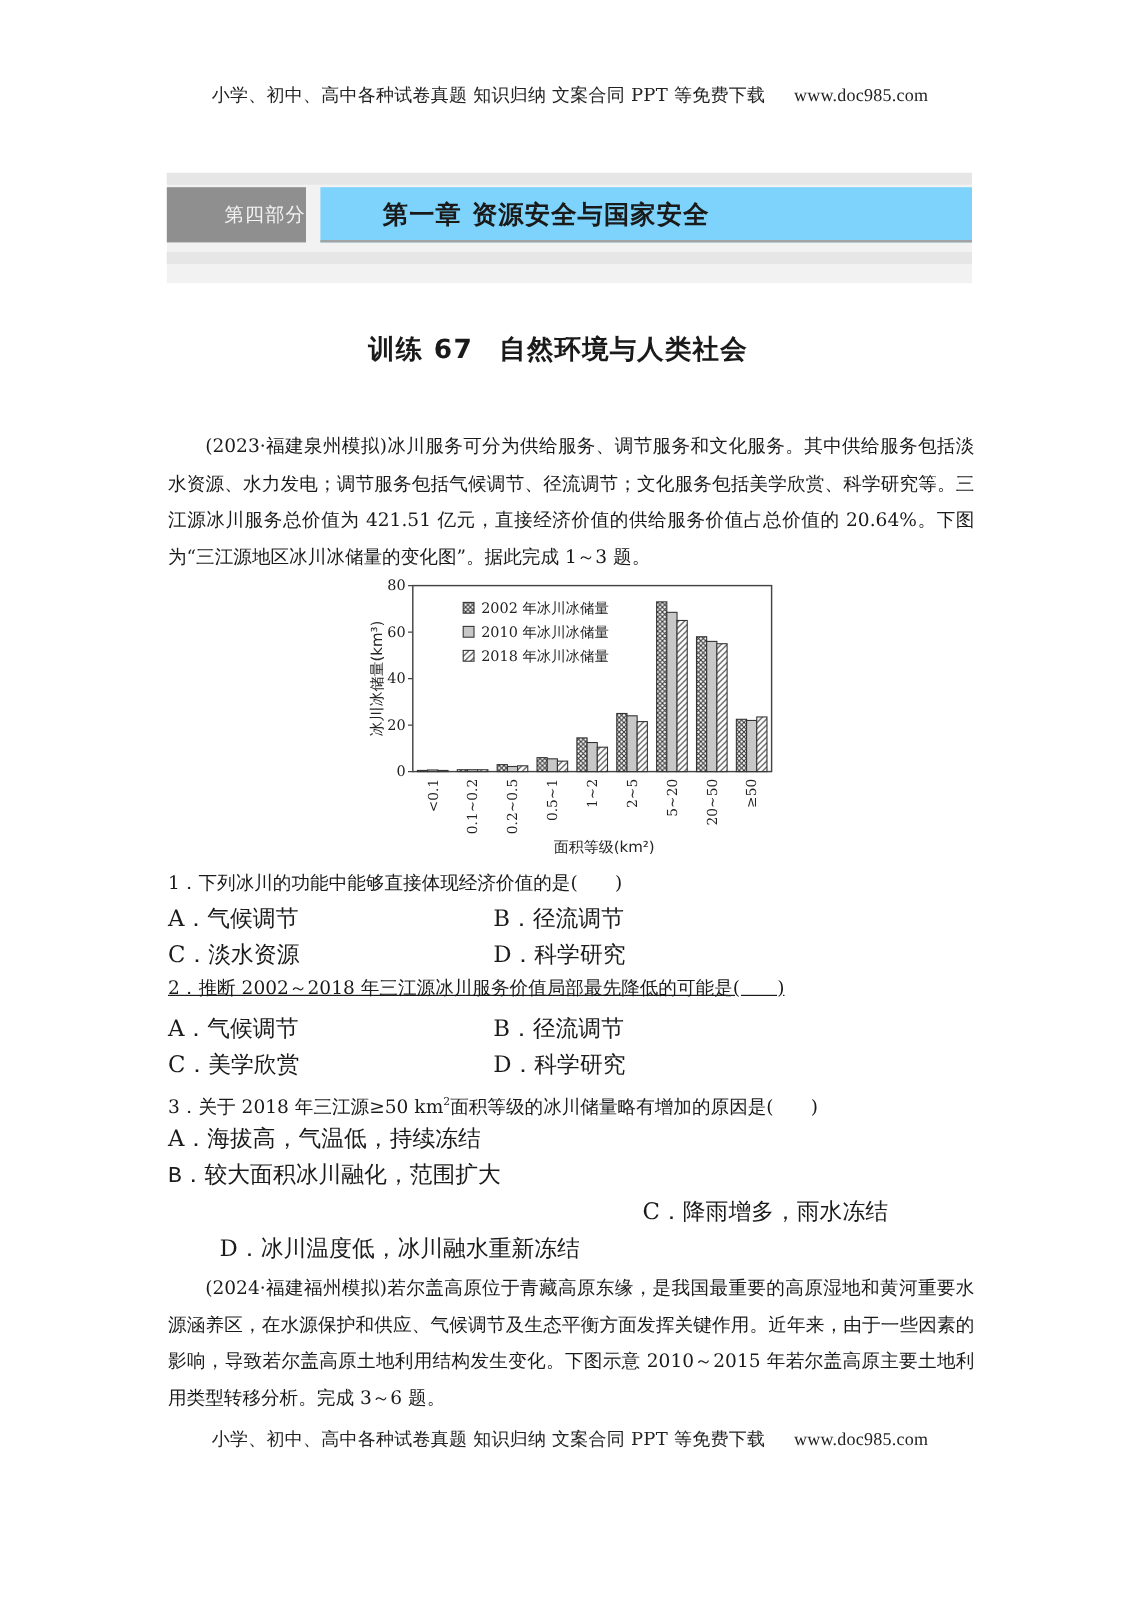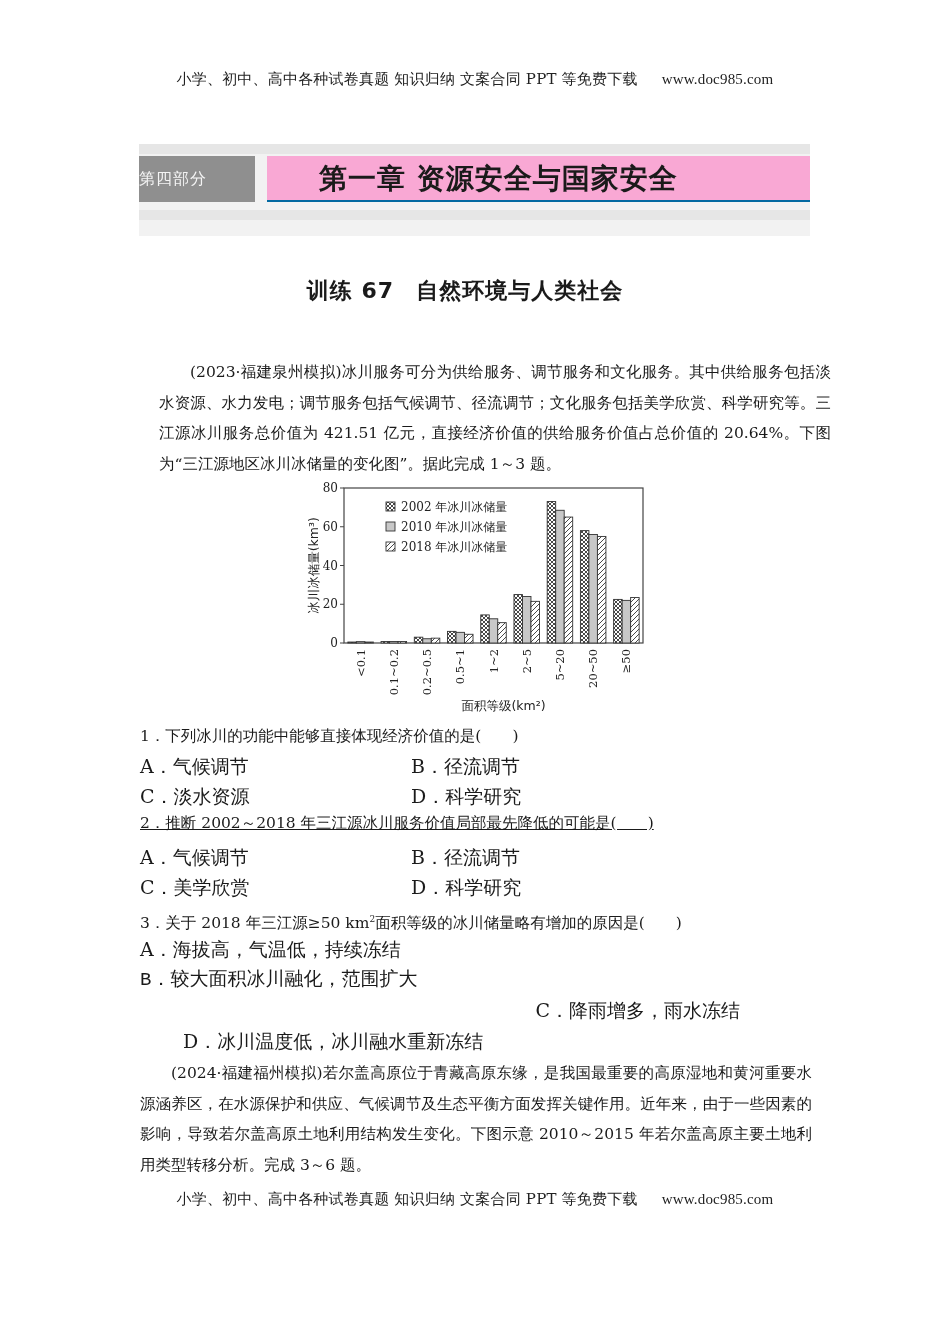--- a/index.html
+++ b/index.html
@@ -1,22 +1,22 @@
 <!DOCTYPE html>
 <html><head>
 <meta charset="utf-8">
 <style>
   html, body { margin: 0; padding: 0; background: #ffffff; }
   body { width: 950px; height: 1344px; position: relative; font-family: "DejaVu Serif", "Liberation Serif", serif; color: #1a1a1a; }
   .watermark { position: absolute; left: 0; width: 950px; text-align: center; font-size: 15px; color: #222; letter-spacing: 0.2px; }
   .watermark .url { margin-left: 24px; font-family: "Liberation Serif", serif; }
   .banner { position: absolute; left: 139px; top: 144px; width: 671px; height: 92px; background: #f2f2f2; }
   .banner .topstrip { position: absolute; left: 0; top: 0; width: 671px; height: 10px; background: #e6e6e6; }
-  .banner .part { position: absolute; left: 0; top: 12px; width: 116px; height: 46px; background: #8f8f8f; color: #f4f4f4; font-family: "DejaVu Sans", sans-serif; font-size: 16px; line-height: 46px; text-align: left; letter-spacing: 1px; }
-  .banner .chapter { position: absolute; left: 128px; top: 12px; width: 543px; height: 46px; background: #f9a8d4; border-bottom: 2px solid #0369a1; font-size: 28px; font-weight: bold; line-height: 46px; padding-left: 52px; box-sizing: border-box; letter-spacing: 1px; }
+  .banner .part { position: absolute; left: 0; top: 12px; width: 116px; height: 46px; background: #8f8f8f; color: #f4f4f4; font-family: "DejaVu Sans", sans-serif; font-size: 16px; line-height: 46px; text-align: right; letter-spacing: 1px; }
+  .banner .chapter { position: absolute; left: 128px; top: 12px; width: 543px; height: 46px; background: #7dd3fc; border-bottom: 2px solid #a3a3a3; font-size: 21px; font-weight: bold; line-height: 46px; padding-left: 52px; box-sizing: border-box; letter-spacing: 1px; }
   .banner .lowstrip { position: absolute; left: 0; top: 66px; width: 671px; height: 10px; background: #e6e6e6; }
   .title { position: absolute; left: 0; top: 276px; width: 930px; text-align: center; font-family: "DejaVu Sans", sans-serif; font-size: 22px; font-weight: bold; letter-spacing: 1px; }
   .title .num { margin-right: 22px; }
   .para { position: absolute; left: 140px; width: 672px; font-size: 15.5px; line-height: 30.5px; text-align: justify; }
   .para p { margin: 0; text-indent: 2em; }
   .chart { position: absolute; left: 300px; top: 478px; width: 360px; height: 240px; }
   .q { position: absolute; left: 140px; font-size: 15.5px; line-height: 30.5px; }
   .opt-row { position: absolute; left: 140px; width: 600px; font-size: 19px; line-height: 30.5px; }
   .opt-row span.col2 { position: absolute; left: 271px; }
   sup { font-size: 9px; }
@@ -32,21 +32,21 @@
   <div class="topstrip"></div>
   <div class="part">第四部分</div>
   <div class="chapter">第一章  资源安全与国家安全</div>
   <div class="lowstrip"></div>
 </div>
 
 <div class="title">
   <span class="num">训练 67</span><span>自然环境与人类社会</span>
 </div>
 
-<div class="para" style="top:357px;margin-left:19px;">
+<div class="para" style="top:357px;">
   <p>(2023·福建泉州模拟)冰川服务可分为供给服务、调节服务和文化服务。其中供给服务包括淡水资源、水力发电；调节服务包括气候调节、径流调节；文化服务包括美学欣赏、科学研究等。三江源冰川服务总价值为 421.51 亿元，直接经济价值的供给服务价值占总价值的 20.64%。下图为“三江源地区冰川冰储量的变化图”。据此完成 1～3 题。</p>
 </div>
 
 <svg class="chart" id="chart" viewBox="0 0 360 240" xmlns="http://www.w3.org/2000/svg">
   <defs>
     <pattern id="pat-cross" width="4" height="4" patternUnits="userSpaceOnUse">
       <rect width="4" height="4" fill="#ffffff"></rect>
       <path d="M0,0 L4,4 M4,0 L0,4" stroke="#333" stroke-width="0.9"></path>
     </pattern>
     <pattern id="pat-diag" width="5" height="5" patternUnits="userSpaceOnUse">

